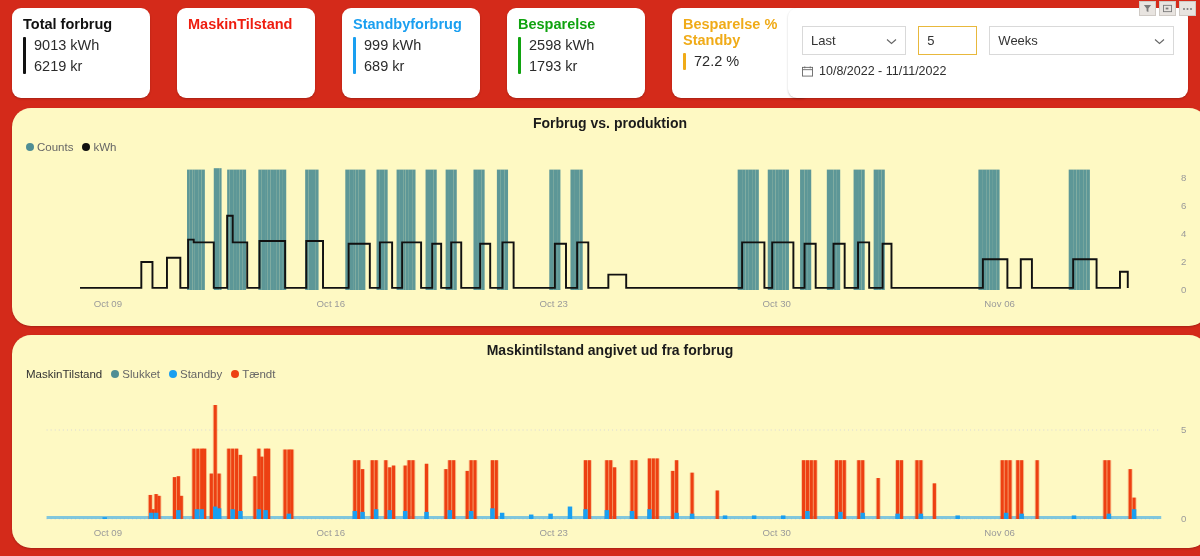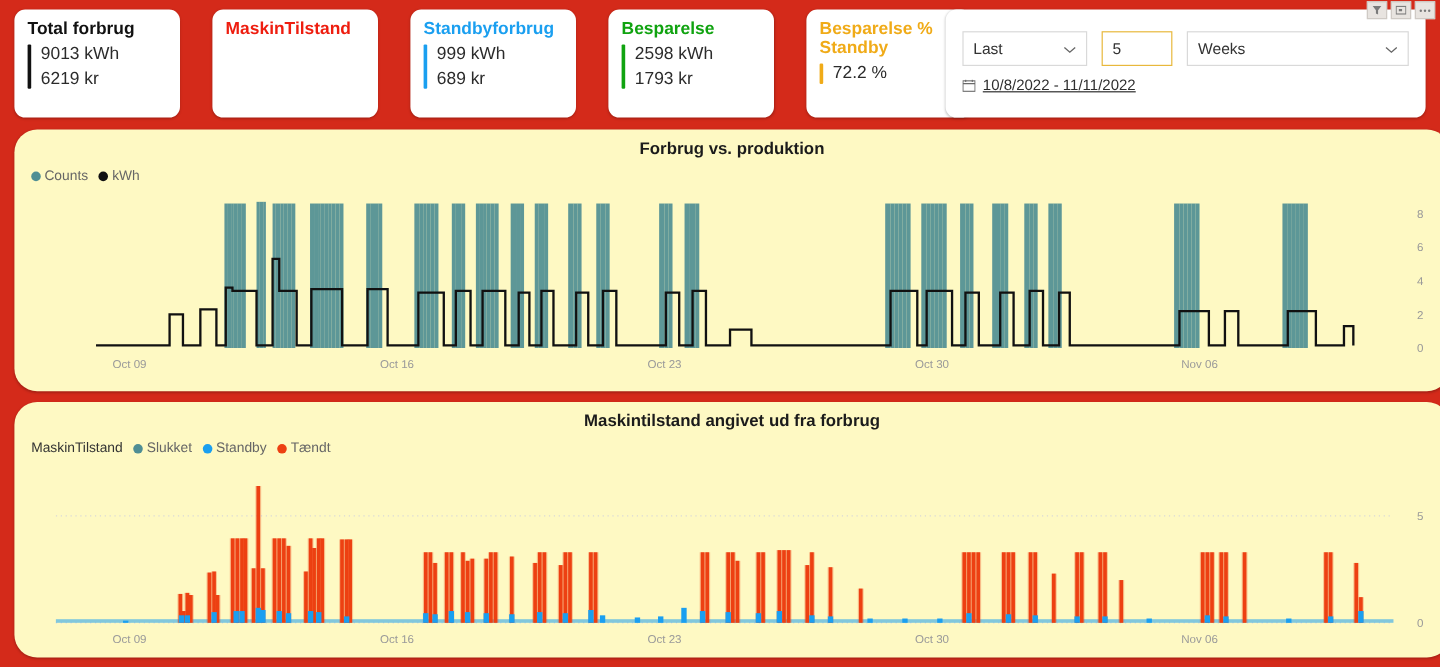--- a/index.html
+++ b/index.html
@@ -127,21 +127,20 @@
     color: #666;
     flex: 0 0 auto;
   }
   .date-range {
     margin-top: 9px;
     display: flex;
     align-items: center;
     gap: 6px;
     font-size: 12.5px;
     color: #2e2e2e;
-    text-decoration: underline;
   }
   .cal-ico { color: #6a6a6a; display: flex; }
 
   
   .panel {
     position: absolute;
     left: 12px;
     width: 1196px;
     background: #fef9c3;
     border-radius: 19px;

